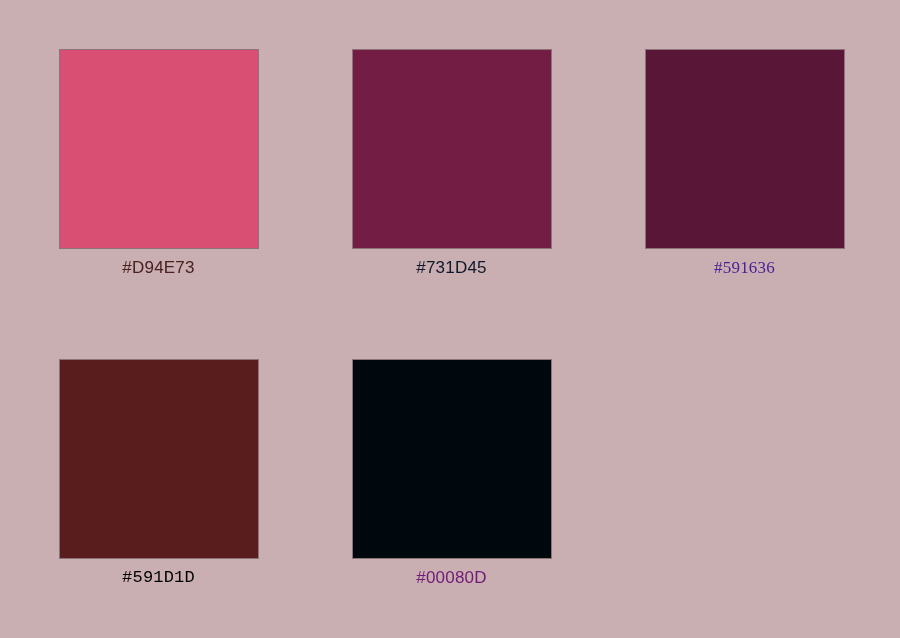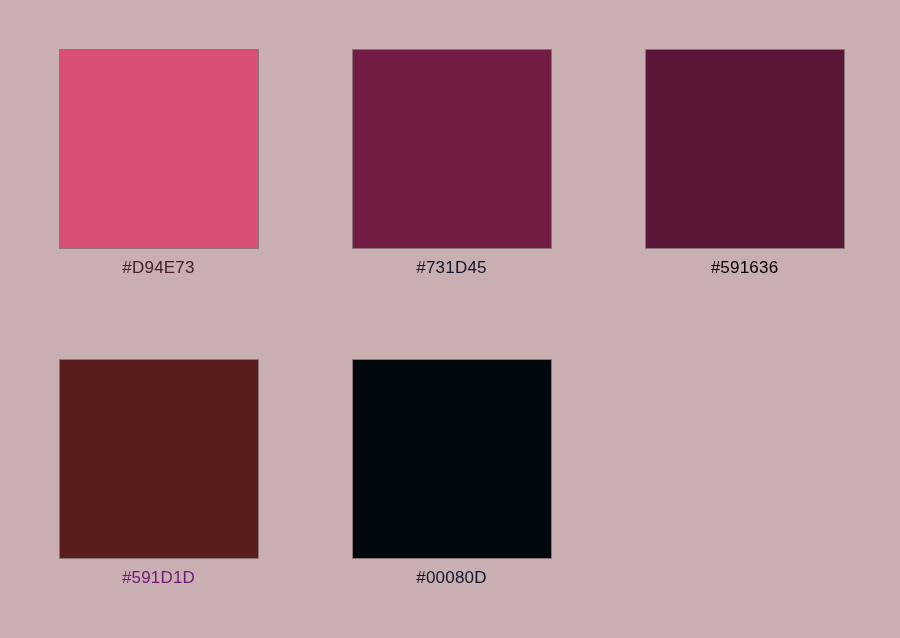--- a/index.html
+++ b/index.html
@@ -65,26 +65,26 @@
   </div>
 
 
   <div class="swatch-cell">
     <div class="swatch-chip" style="background-color: rgb(115, 29, 69); border-color: rgb(138, 116, 120);"></div>
     <div class="swatch-label" style="color: #0f172a;">#731D45</div>
   </div>
 
   <div class="swatch-cell">
     <div class="swatch-chip" style="background-color: rgb(89, 22, 54); border-color: rgb(138, 116, 120);"></div>
-    <div class="swatch-label" style="color: #000000;">#591636</div>
+    <div class="swatch-label" style="color: #4c1d95; font-family: Liberation Serif, serif;">#591636</div>
   </div>
 
   <div class="swatch-cell">
     <div class="swatch-chip" style="background-color: rgb(89, 29, 29); border-color: rgb(138, 116, 120);"></div>
-    <div class="swatch-label" style="color: #701a75;">#591D1D</div>
+    <div class="swatch-label" style="color: #000000; font-family: Liberation Mono, monospace;">#591D1D</div>
   </div>
 
   <div class="swatch-cell">
     <div class="swatch-chip" style="background-color: rgb(0, 8, 13); border-color: rgb(138, 116, 120);"></div>
-    <div class="swatch-label" style="color: #0f172a;">#00080D</div>
+    <div class="swatch-label" style="color: #701a75;">#00080D</div>
   </div>
 
 </div>
 
 </body></html>

